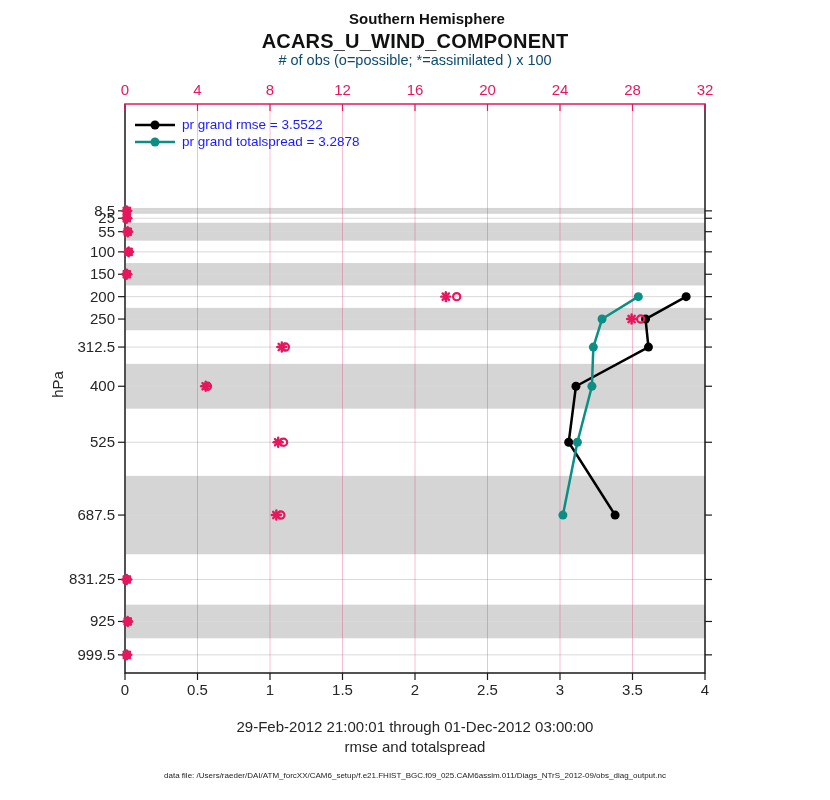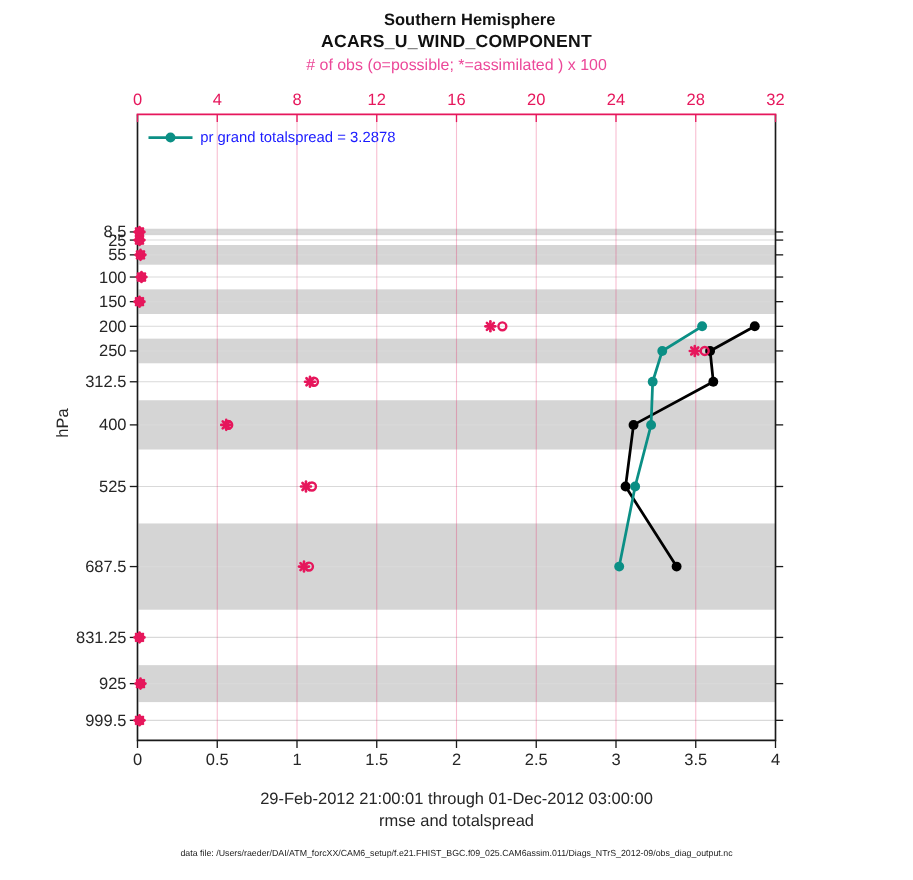--- a/index.html
+++ b/index.html
@@ -1,21 +1,21 @@
 <!DOCTYPE html>
 <html><head>
 <meta charset="utf-8">
 <style>
   html,body{margin:0;padding:0;background:#ffffff;}
   body{width:830px;height:800px;position:relative;font-family:"Liberation Sans",sans-serif;-webkit-font-smoothing:antialiased;}
   .abs{position:absolute;}
   .centered{left:0;right:0;text-align:center;}
   #title1{top:10px;font-size:15px;font-weight:bold;color:#111;padding-left:24px;}
-  #title2{top:30px;font-size:16px;font-weight:bold;color:#111;letter-spacing:.2px;}
-  #obslabel{top:52px;font-size:14.5px;color:#ec4899;}
+  #title2{top:30px;font-size:20px;font-weight:bold;color:#111;letter-spacing:.2px;}
+  #obslabel{top:52px;font-size:14.5px;color:#0c4a6e;}
   #xlabel{top:694px;font-size:15px;color:#262626;margin-top:44px;}
   #daterange{top:718px;font-size:15px;color:#262626;}
   #datafile{top:771px;font-size:8px;color:#222;}
   #ylabel{left:44px;top:376px;font-size:15px;color:#262626;transform:rotate(-90deg);transform-origin:center;}
   #legend{left:134px;top:116px;}
   .legend-row{display:flex;align-items:center;height:17px;}
   .legend-label{font-size:13.5px;color:#1a1aff;margin-left:6px;white-space:nowrap;}
   #plot-svg{left:0;top:0;}
 </style>
 </head>
@@ -244,20 +244,27 @@
     </g>
   </svg>
 
 <div id="title1" class="abs centered">Southern Hemisphere</div>
 <div id="title2" class="abs centered">ACARS_U_WIND_COMPONENT</div>
 <div id="obslabel" class="abs centered"># of obs (o=possible; *=assimilated ) x 100</div>
 
 <div id="legend" class="abs">
   <div class="legend-row">
     <svg class="legend-sample" width="42" height="12">
+      <line x1="1" y1="6" x2="41" y2="6" stroke-width="2.5" stroke="#000000"></line>
+      <circle cx="21" cy="6" r="4.5" fill="#000000"></circle>
+    </svg>
+    <span class="legend-label">pr grand rmse = 3.5522</span>
+  </div>
+  <div class="legend-row">
+    <svg class="legend-sample" width="42" height="12">
       <line x1="1" y1="6" x2="41" y2="6" stroke-width="2.5" stroke="#0b8f85"></line>
       <circle cx="21" cy="6" r="4.5" fill="#0b8f85"></circle>
     </svg>
     <span class="legend-label">pr grand totalspread = 3.2878</span>
   </div>
 </div>
 
 <div id="ylabel" class="abs">hPa</div>
 <div id="xlabel" class="abs centered">rmse and totalspread</div>
 <div id="daterange" class="abs centered">29-Feb-2012 21:00:01 through 01-Dec-2012 03:00:00</div>

